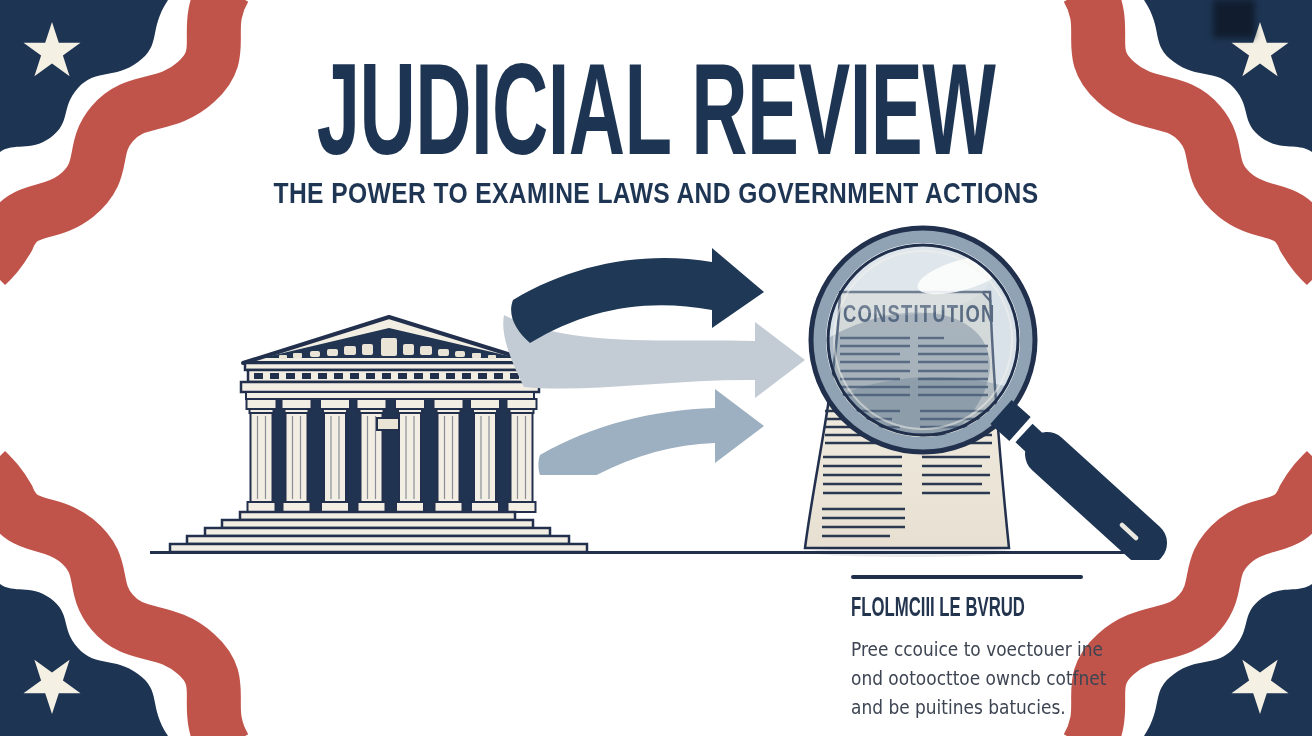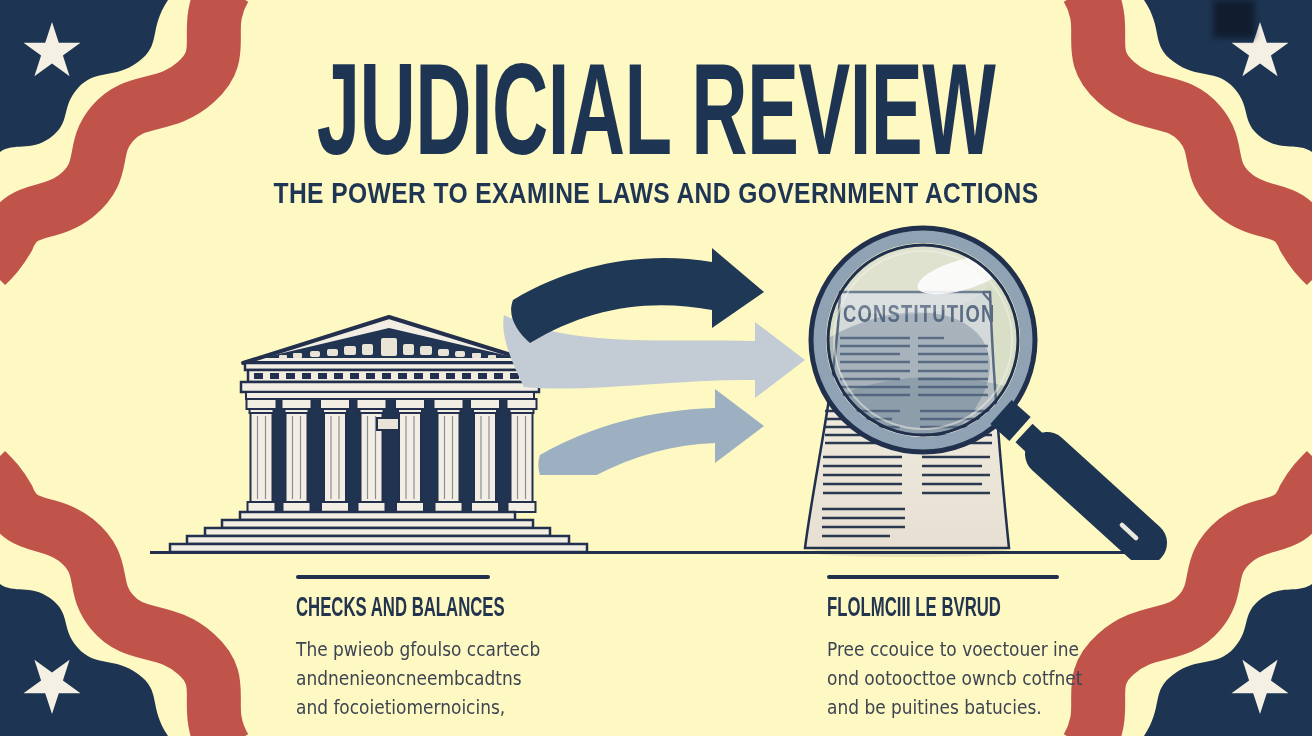--- a/index.html
+++ b/index.html
@@ -1,18 +1,18 @@
 <!DOCTYPE html>
 <html><head>
 <meta charset="utf-8">
 <style>
   html,body{margin:0;padding:0;background:#d8d4c9;}
   .poster{
     position:relative;width:1312px;height:736px;overflow:hidden;
-    background:#fef9c3;font-family:"Liberation Sans",sans-serif;
+    background:#ffffff;font-family:"Liberation Sans",sans-serif;
   }
   .abs{position:absolute;}
   
   .corner{position:absolute;width:320px;height:400px;pointer-events:none;}
   .corner svg{display:block;width:100%;height:100%;}
   .corner.tl{left:0;top:0;}
   .corner.tr{right:0;top:0;transform:scaleX(-1);}
   .corner.bl{left:0;bottom:0;transform:scaleY(-1);}
   .corner.br{right:0;bottom:0;transform:scale(-1,-1);}
   .smudge{position:absolute;left:1213px;top:0;width:42px;height:38px;
@@ -39,21 +39,21 @@
     position:absolute;left:843px;top:301px;
     font-size:23px;font-weight:bold;color:#22324e;letter-spacing:1.5px;
     transform:scaleX(0.80);transform-origin:left center;white-space:nowrap;
     z-index:2;
   }
   .layer1{z-index:1;} .layer3{z-index:3;pointer-events:none;}
   
   .col{position:absolute;top:575px;}
   .col-1{left:296px;width:212px;}
   .col-2{left:545px;width:252px;}
-  .col-3{left:827px;width:252px;}
+  .col-3{left:851px;width:252px;}
   .col-rule{height:4px;background:#20304c;border-radius:2px;}
   .col-heading{
     font-size:27px;font-weight:bold;color:#23344f;line-height:1.0;
     transform:scaleX(0.62);transform-origin:left center;white-space:nowrap;
     margin:15px 0 0 0;
   }
   .col-body{margin-top:14px;font-family:"DejaVu Sans",sans-serif;
     font-size:20px;line-height:29px;color:#3d4452;
     transform:scaleX(0.85);transform-origin:left top;}
   .col-body p{margin:0;white-space:nowrap;}
@@ -296,29 +296,20 @@
     <circle cx="143" cy="115" r="104" fill="none" stroke="#8fa3b5" stroke-width="14"></circle>
     <circle cx="143" cy="115" r="112" fill="none" stroke="#21304c" stroke-width="5"></circle>
     <g stroke="#1d3553">
       <line x1="221" y1="187" x2="240" y2="204" stroke-width="32"></line>
       <line x1="244" y1="208" x2="259" y2="222" stroke-width="25"></line>
       <line x1="267" y1="229" x2="365" y2="318" stroke-width="44" stroke-linecap="round"></line>
     </g>
     <line x1="342" y1="300" x2="356" y2="313" stroke="#f5f2e8" stroke-width="4.5" stroke-linecap="round" opacity="0.95"></line>
   </svg>
 
-  <div class="col col-1">
-    <div class="col-rule" style="width:194px"></div>
-    <h3 class="col-heading">CHECKS AND BALANCES</h3>
-    <div class="col-body">
-      <p>The pwieob gfoulso ccartecb</p>
-      <p>andnenieoncneembcadtns</p>
-      <p>and focoietiomernoicins,</p>
-    </div>
-  </div>
   <div class="col col-3">
     <div class="col-rule" style="width:232px"></div>
     <h3 class="col-heading">FLOLMCIII LE BVRUD</h3>
     <div class="col-body">
       <p>Pree ccouice to voectouer ine</p>
       <p>ond ootoocttoe owncb cotfnet</p>
       <p>and be puitines batucies.</p>
     </div>
   </div>
 

